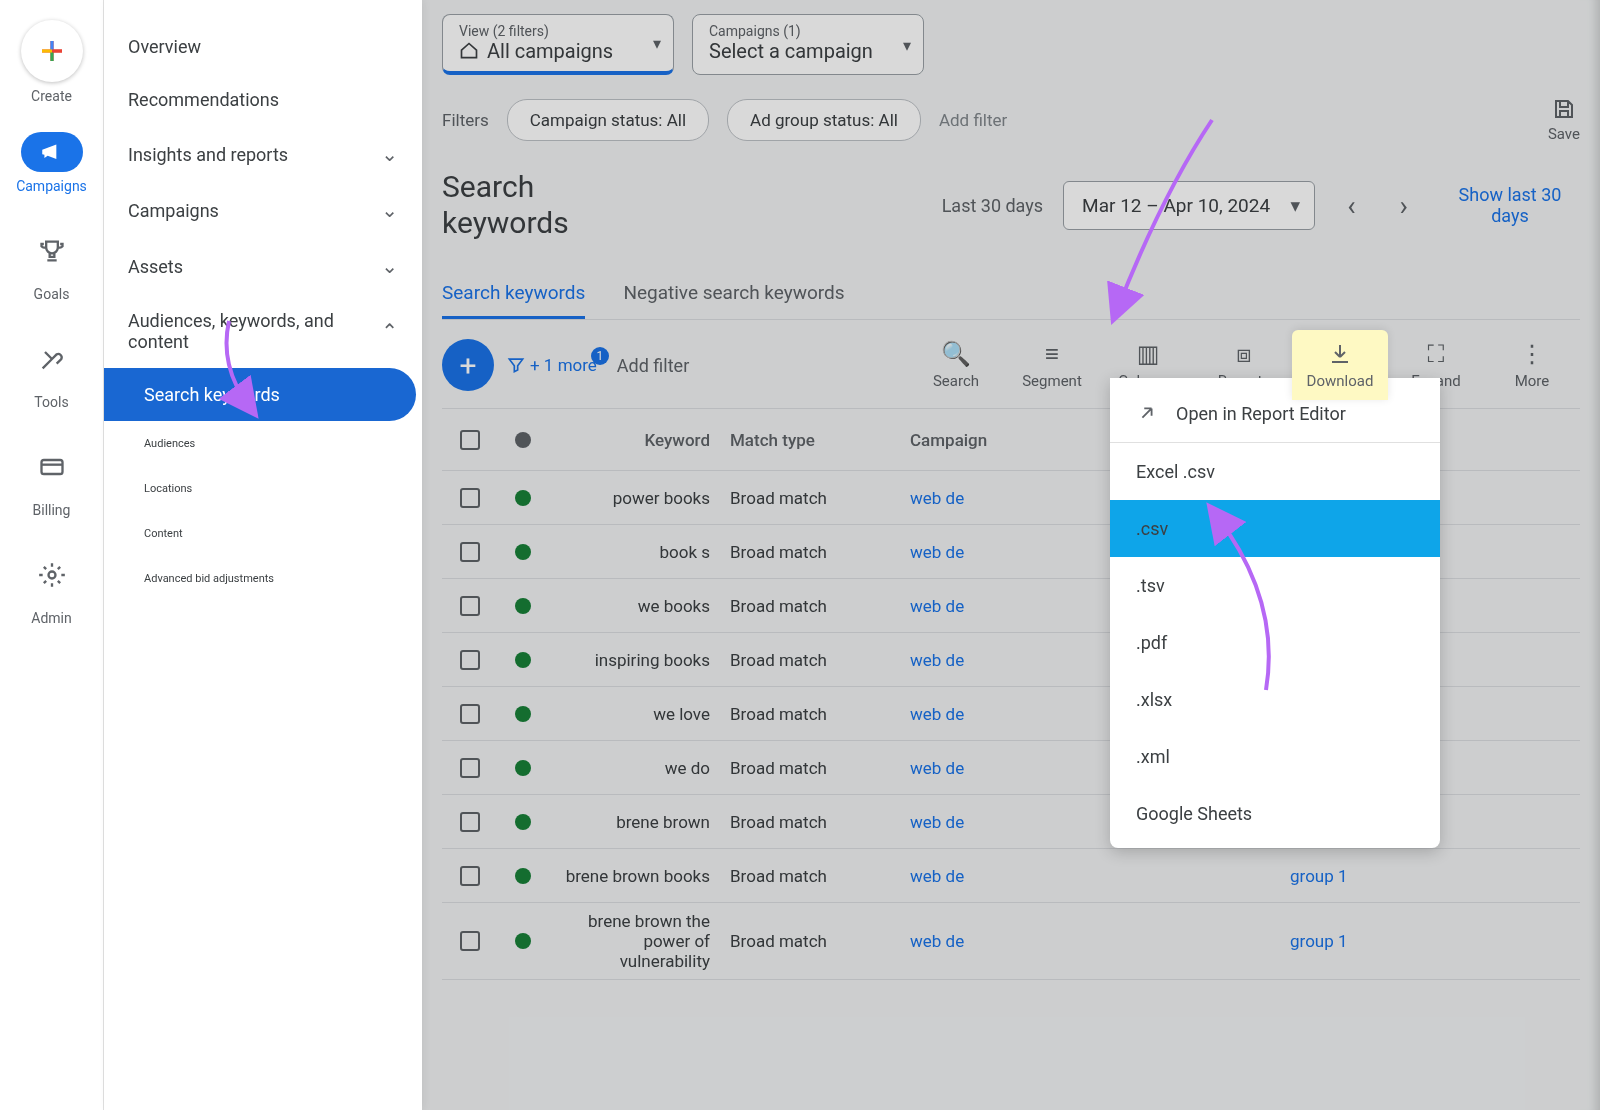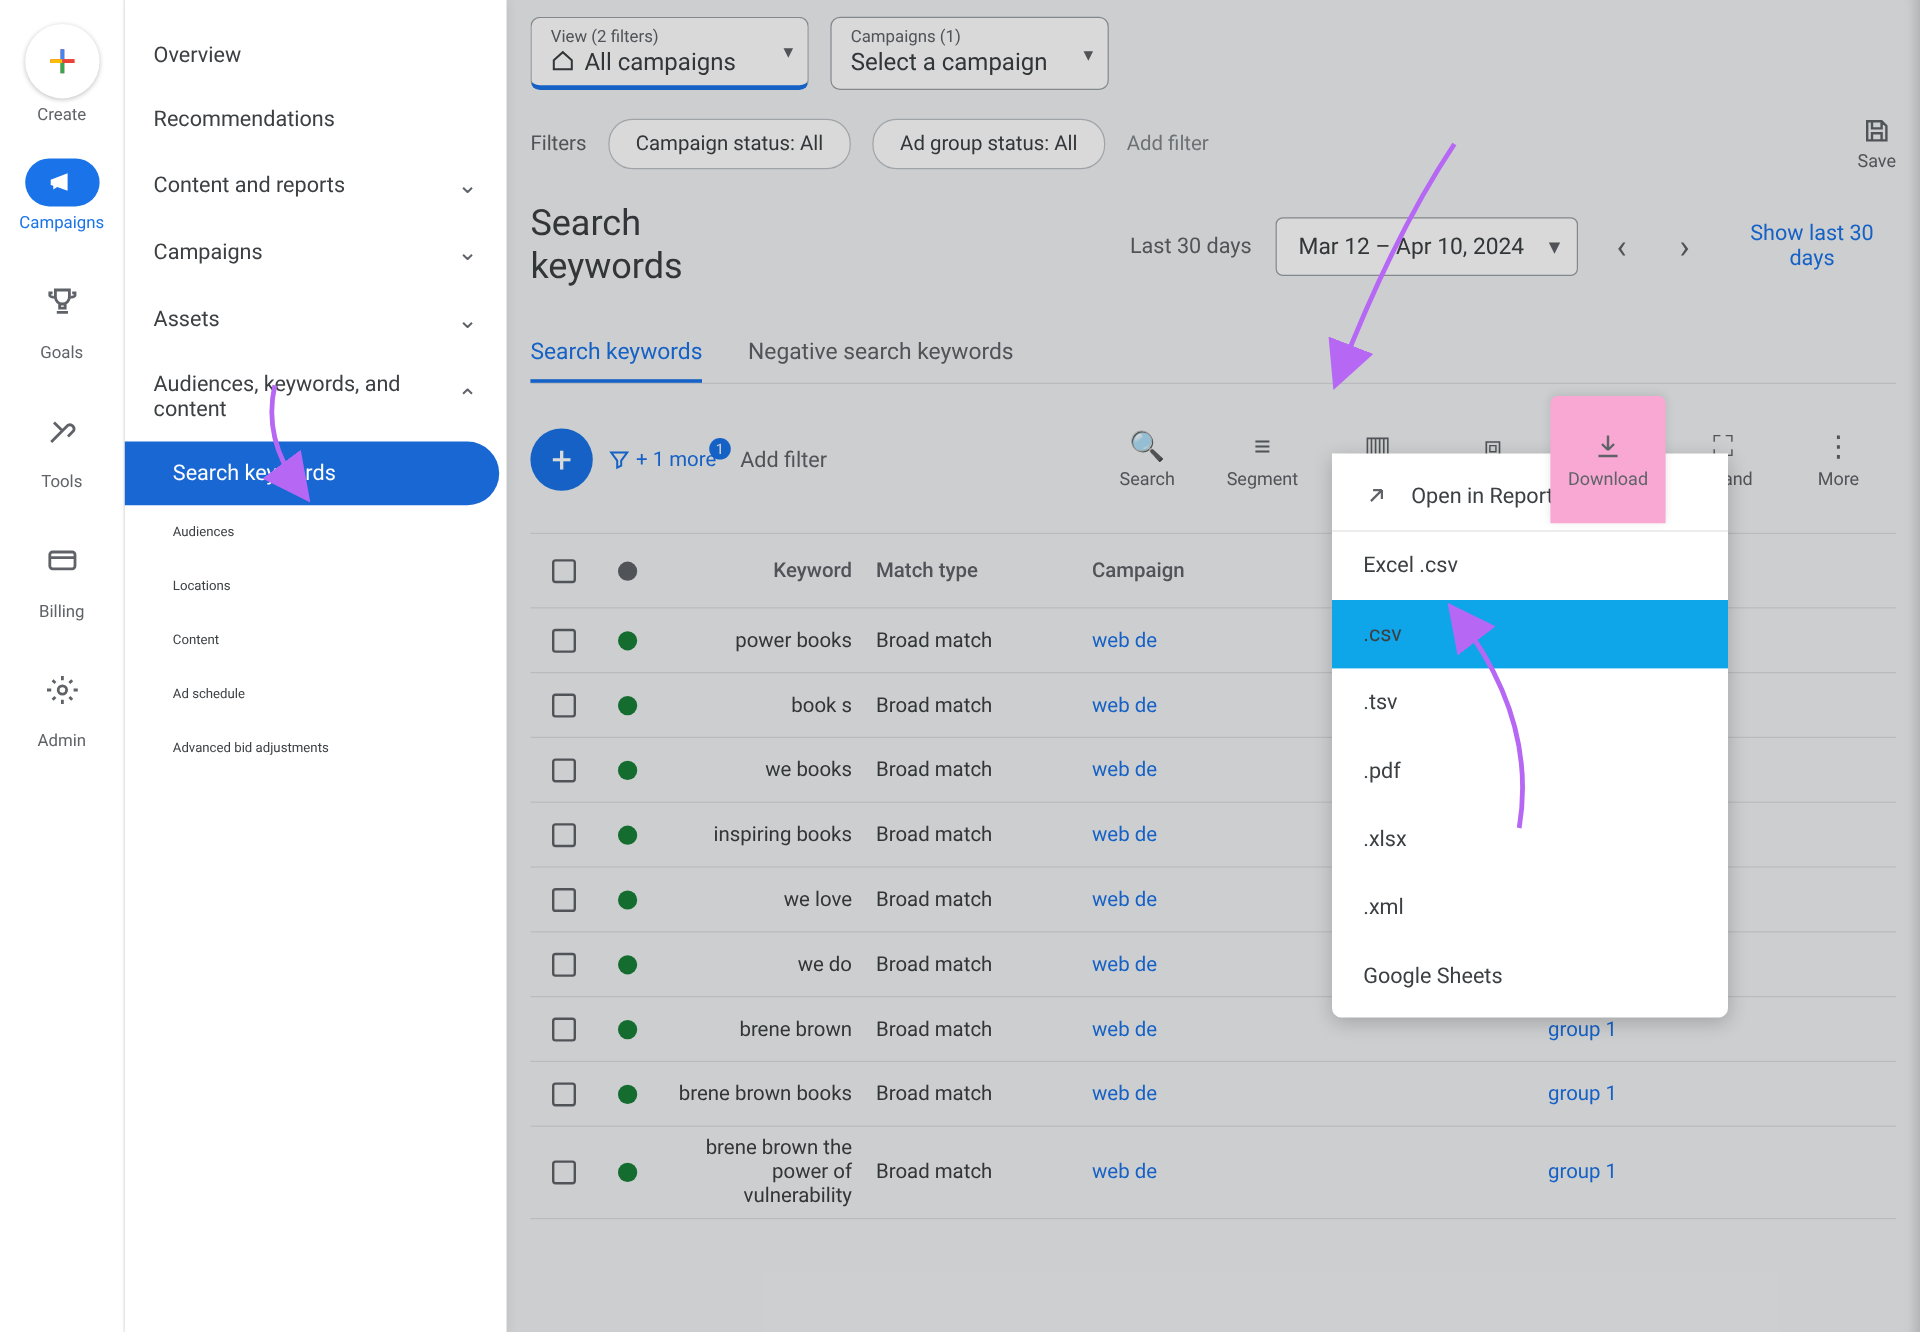--- a/index.html
+++ b/index.html
@@ -53,21 +53,21 @@
 .tab.active { color:#1a73e8; border-bottom: 3px solid #1a73e8;}
 
 .toolbar { display:flex; align-items:center; gap: 0; margin-top: 10px; position:relative;}
 .fab { width:52px; height:52px; border-radius:50%; background:#1a73e8; color:#fff; display:flex; align-items:center; justify-content:center; font-size:30px; margin-right:12px; cursor:pointer;}
 .plus1 { color:#1a73e8; font-size:17px; display:flex; align-items:center; gap:4px; margin-right: 20px; position:relative;}
 .badge { position:absolute; top:-8px; right:-12px; background:#1a73e8; color:#fff; border-radius:50%; width:18px; height:18px; font-size:12px; display:flex; align-items:center; justify-content:center;}
 .tfilter { font-size:18px; color:#5f6368; margin-right: 24px;}
 .tool { display:flex; flex-direction:column; align-items:center; gap:4px; width: 96px; cursor:pointer; color:#5f6368;}
 .tool .ticon { height:28px; display:flex; align-items:center; justify-content:center; font-size:24px;}
 .tool .tlbl { font-size:15px;}
-.tool.highlight { background:#f9a8d4; padding: 28px 6px; border-radius: 6px 6px 0 0; position:relative; z-index:12; box-shadow: 0 -1px 8px rgba(0,0,0,0.1);}
+.tool.highlight { background:#fef9c3; padding: 10px 6px; border-radius: 6px 6px 0 0; position:relative; z-index:12; box-shadow: 0 -1px 8px rgba(0,0,0,0.1);}
 
 
 .table { margin-top: 8px; border-top: 1px solid #dadce0;}
 .trow { display:flex; align-items:center; border-bottom: 1px solid #dadce0; min-height:54px; font-size:17px;}
 .trow.header { font-weight:500; color:#5f6368; min-height: 62px;}
 .cell { padding: 8px 10px;}
 .c-check { width: 56px; display:flex; justify-content:center;}
 .c-status { width: 50px; display:flex; justify-content:center;}
 .c-kw { width: 172px; text-align: right;}
 .c-match { width: 180px;}
@@ -155,21 +155,21 @@
   </div>
 
   <div class="sidebar">
     <div class="side-item">
         <span>Overview</span>
       </div>
     <div class="side-item">
         <span>Recommendations</span>
       </div>
     <div class="side-item">
-        <span>Content and reports</span>
+        <span>Insights and reports</span>
         <span class="chev">⌄</span>
       </div>
     <div class="side-item">
         <span>Campaigns</span>
         <span class="chev">⌄</span>
       </div>
     <div class="side-item">
         <span>Assets</span>
         <span class="chev">⌄</span>
       </div>
@@ -181,23 +181,20 @@
         <span>Search keywords</span>
       </div>
     <div class="side-item sub">
         <span>Audiences</span>
       </div>
     <div class="side-item sub">
         <span>Locations</span>
       </div>
     <div class="side-item sub">
         <span>Content</span>
-      </div>
-    <div class="side-item sub">
-        <span>Ad schedule</span>
       </div>
     <div class="side-item sub">
         <span>Advanced bid adjustments</span>
       </div>
 
     <svg class="purple-arrow-side" width="60" height="120">
         <defs>
           <marker id="ah1" markerWidth="10" markerHeight="10" refX="6" refY="5" orient="auto">
             <path d="M0,0 L10,5 L0,10 z" fill="#b668f5"></path>
           </marker>

